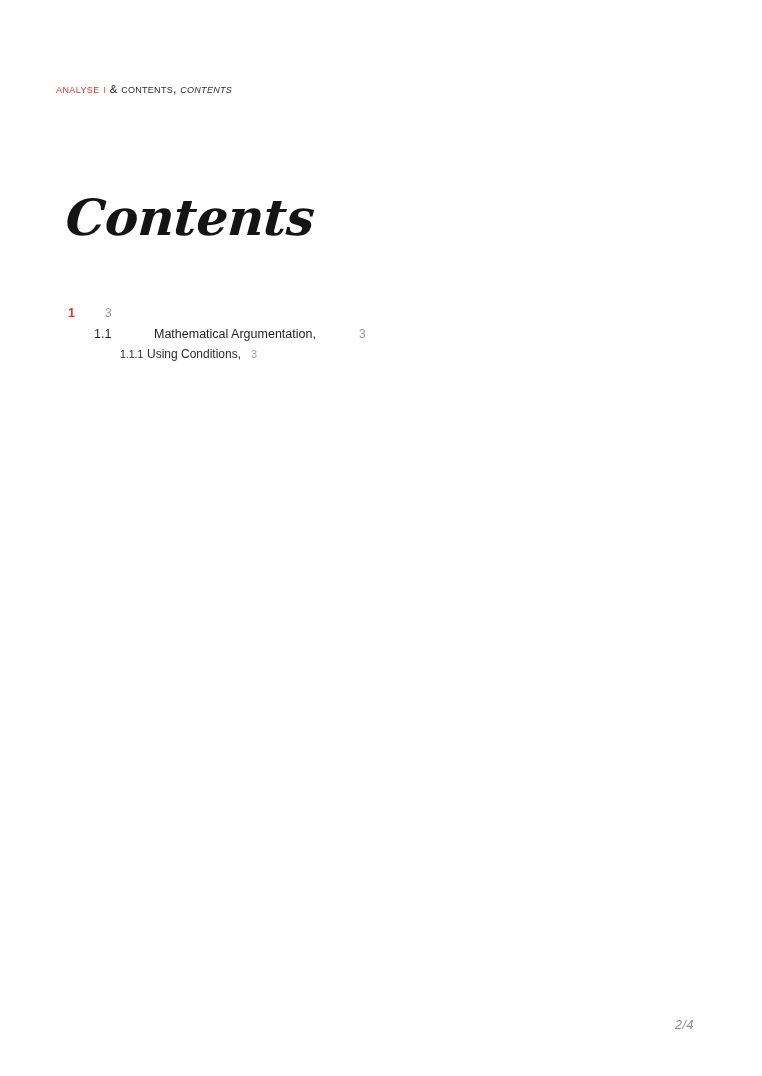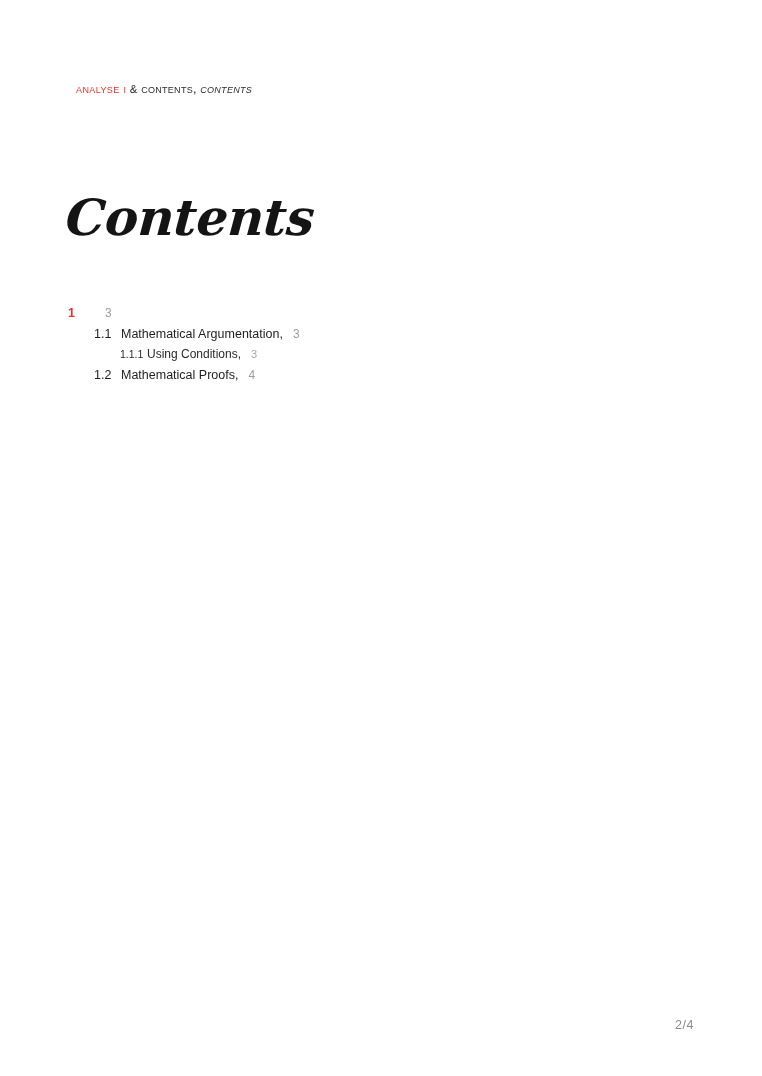--- a/index.html
+++ b/index.html
@@ -18,21 +18,21 @@
 
   .page {
     position: absolute;
     inset: 0;
     background: #ffffff;
   }
 
   
   .running-head {
     position: absolute;
-    left: 76px;
+    left: 56px;
     top: 82px;
     font-size: 11.5px;
     letter-spacing: 0.2px;
     color: #2b2b2b;
     white-space: nowrap;
   }
   .running-head .brand {
     color: #e8322c;
     font-variant: small-caps;
     text-transform: lowercase;
@@ -109,20 +109,21 @@
     color: #141414;
   }
   .lvl1 .page-no {
     font-size: 12px;
     color: #9b9b9b;
     margin-left: 10px;
   }
 
   .lvl2 {
     padding-left: 26px;
+    gap: 33px;
   }
   .lvl2 .num {
     width: 27px;
     color: #1e1e1e;
     font-size: 12.5px;
   }
   .lvl2 .label {
     font-size: 12.5px;
     color: #1e1e1e;
     text-align: center;
@@ -152,20 +153,21 @@
   }
 
   
   .folio {
     position: absolute;
     right: 68px;
     bottom: 44px;
     font-size: 12.5px;
     color: #8c8c8c;
     letter-spacing: 0.5px;
+    font-style: italic;
   }
 </style>
 </head>
 <body>
 
 <div class="page">
 
   <div class="running-head">
     <span class="brand">Analyse I</span><span> </span><span class="sep">&amp;</span><span> </span><span class="sec">Contents,</span><span> </span><span class="sec-it">Contents</span>
   </div>
@@ -184,23 +186,18 @@
       <span class="label">Mathematical Argumentation,</span>
       <span class="page-no">3</span>
     </div>
 
     <div class="toc-row lvl3">
       <span class="num">1.1.1</span>
       <span class="label">Using Conditions,</span>
       <span class="page-no">3</span>
     </div>
 
-    <div class="toc-row lvl2">
-      <span class="num">1.2</span>
-      <span class="label">Mathematical Proofs,</span>
-      <span class="page-no">4</span>
-    </div>
 
   </div>
 
   <div class="folio">2/4</div>
 
 </div>
 
 </body></html>

